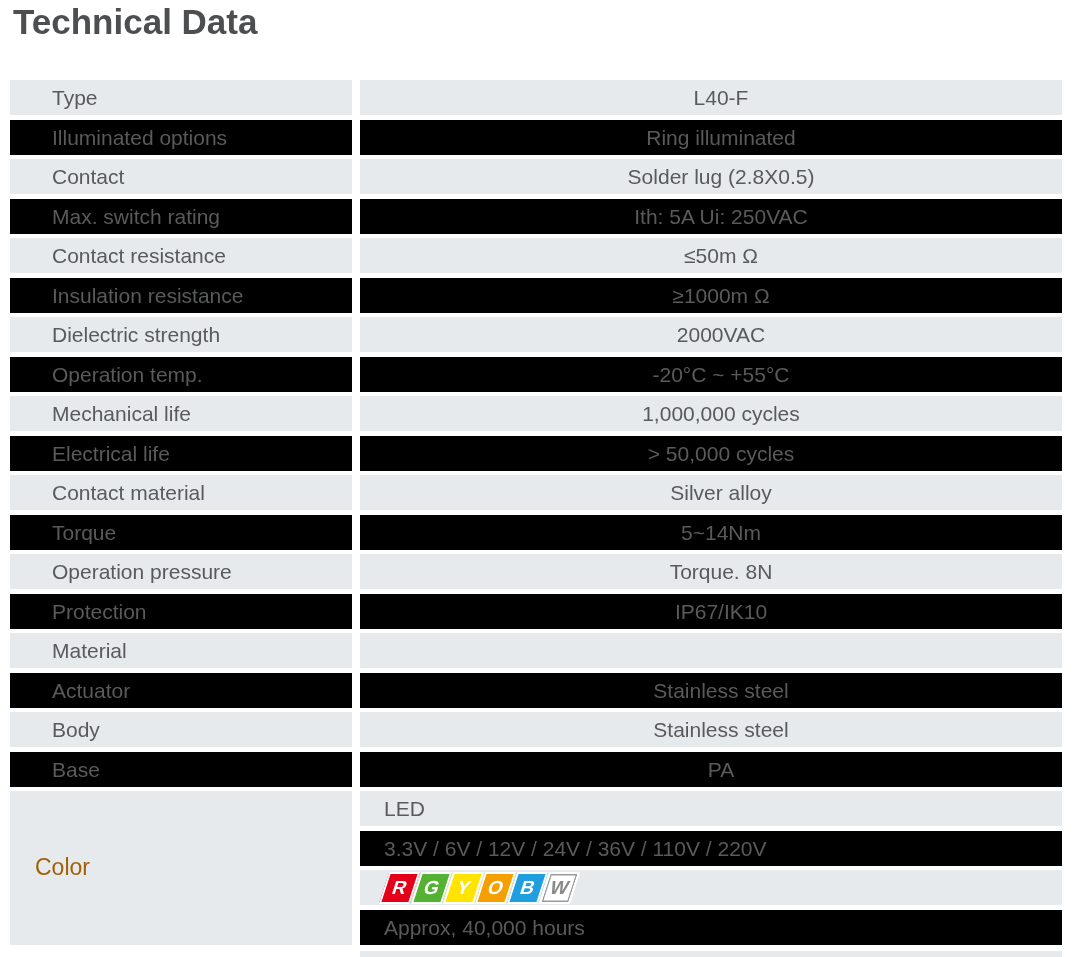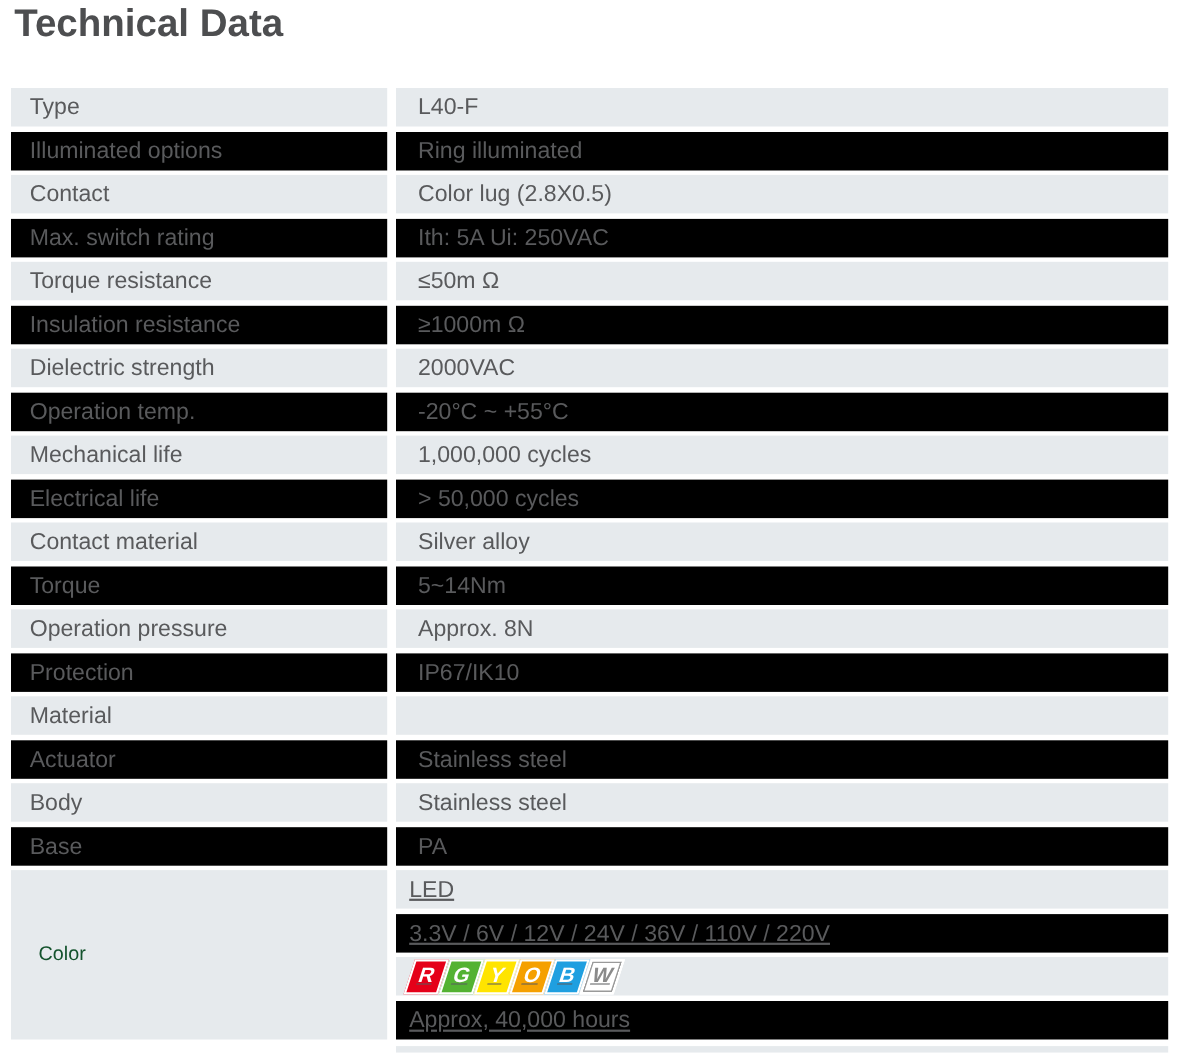--- a/index.html
+++ b/index.html
@@ -34,58 +34,58 @@
   .cell {
     line-height: 35px;
     font-size: 21px;
     color: #595a5c;
     white-space: nowrap;
     overflow: hidden;
   }
   .cell.label {
     width: 342px;
     flex: 0 0 342px;
-    padding-left: 17px;
+    padding-left: 42px;
     box-sizing: border-box;
     margin-right: 8px;
   }
   .cell.value {
     flex: 1 1 auto;
     padding-left: 20px;
     box-sizing: border-box;
+    text-align: center;
   }
   .shaded { background: #e6eaed; }
   .plain  { background: #000000; }
 
   
   .color-group { display: flex; margin-bottom: 4.5px; }
   .color-group .group-label {
     width: 342px;
     flex: 0 0 342px;
     margin-right: 8px;
     height: 153.5px;
     background: #e6eaed;
-    font-size: 18px;
-    color: #14532d;
+    font-size: 23px;
+    color: #a16207;
     padding-left: 25px;
     box-sizing: border-box;
     display: flex;
     align-items: center;
   }
   .color-group .group-rows { flex: 1 1 auto; display: flex; flex-direction: column; }
   .color-group .sub-row {
     height: 35px;
     line-height: 35px;
     font-size: 21px;
     color: #595a5c;
-    padding-left: 12px;
+    padding-left: 24px;
     box-sizing: border-box;
     margin-bottom: 4.5px;
     white-space: nowrap;
-    text-decoration: underline;
   }
   .color-group .sub-row:last-child { margin-bottom: 0; }
 
   .badge-strip { display: flex; align-items: center; height: 35px; }
   .led-badge {
     display: inline-block;
     width: 27px;
     height: 28px;
     line-height: 28px;
     margin-right: 1px;
@@ -121,30 +121,30 @@
     <div class="cell value shaded">L40-F</div>
   </div>
 
   <div class="row">
     <div class="cell label plain">Illuminated options</div>
     <div class="cell value plain">Ring illuminated</div>
   </div>
 
   <div class="row">
     <div class="cell label shaded">Contact</div>
-    <div class="cell value shaded">Color lug (2.8X0.5)</div>
+    <div class="cell value shaded">Solder lug (2.8X0.5)</div>
   </div>
 
   <div class="row">
     <div class="cell label plain">Max. switch rating</div>
     <div class="cell value plain">Ith: 5A Ui: 250VAC</div>
   </div>
 
   <div class="row">
-    <div class="cell label shaded">Torque resistance</div>
+    <div class="cell label shaded">Contact resistance</div>
     <div class="cell value shaded">≤50m Ω</div>
   </div>
 
   <div class="row">
     <div class="cell label plain">Insulation resistance</div>
     <div class="cell value plain">≥1000m Ω</div>
   </div>
 
   <div class="row">
     <div class="cell label shaded">Dielectric strength</div>
@@ -171,21 +171,21 @@
     <div class="cell value shaded">Silver alloy</div>
   </div>
 
   <div class="row">
     <div class="cell label plain">Torque</div>
     <div class="cell value plain">5~14Nm</div>
   </div>
 
   <div class="row">
     <div class="cell label shaded">Operation pressure</div>
-    <div class="cell value shaded">Approx. 8N</div>
+    <div class="cell value shaded">Torque. 8N</div>
   </div>
 
   <div class="row">
     <div class="cell label plain">Protection</div>
     <div class="cell value plain">IP67/IK10</div>
   </div>
 
   <div class="row">
     <div class="cell label shaded">Material</div>
     <div class="cell value shaded"></div>

